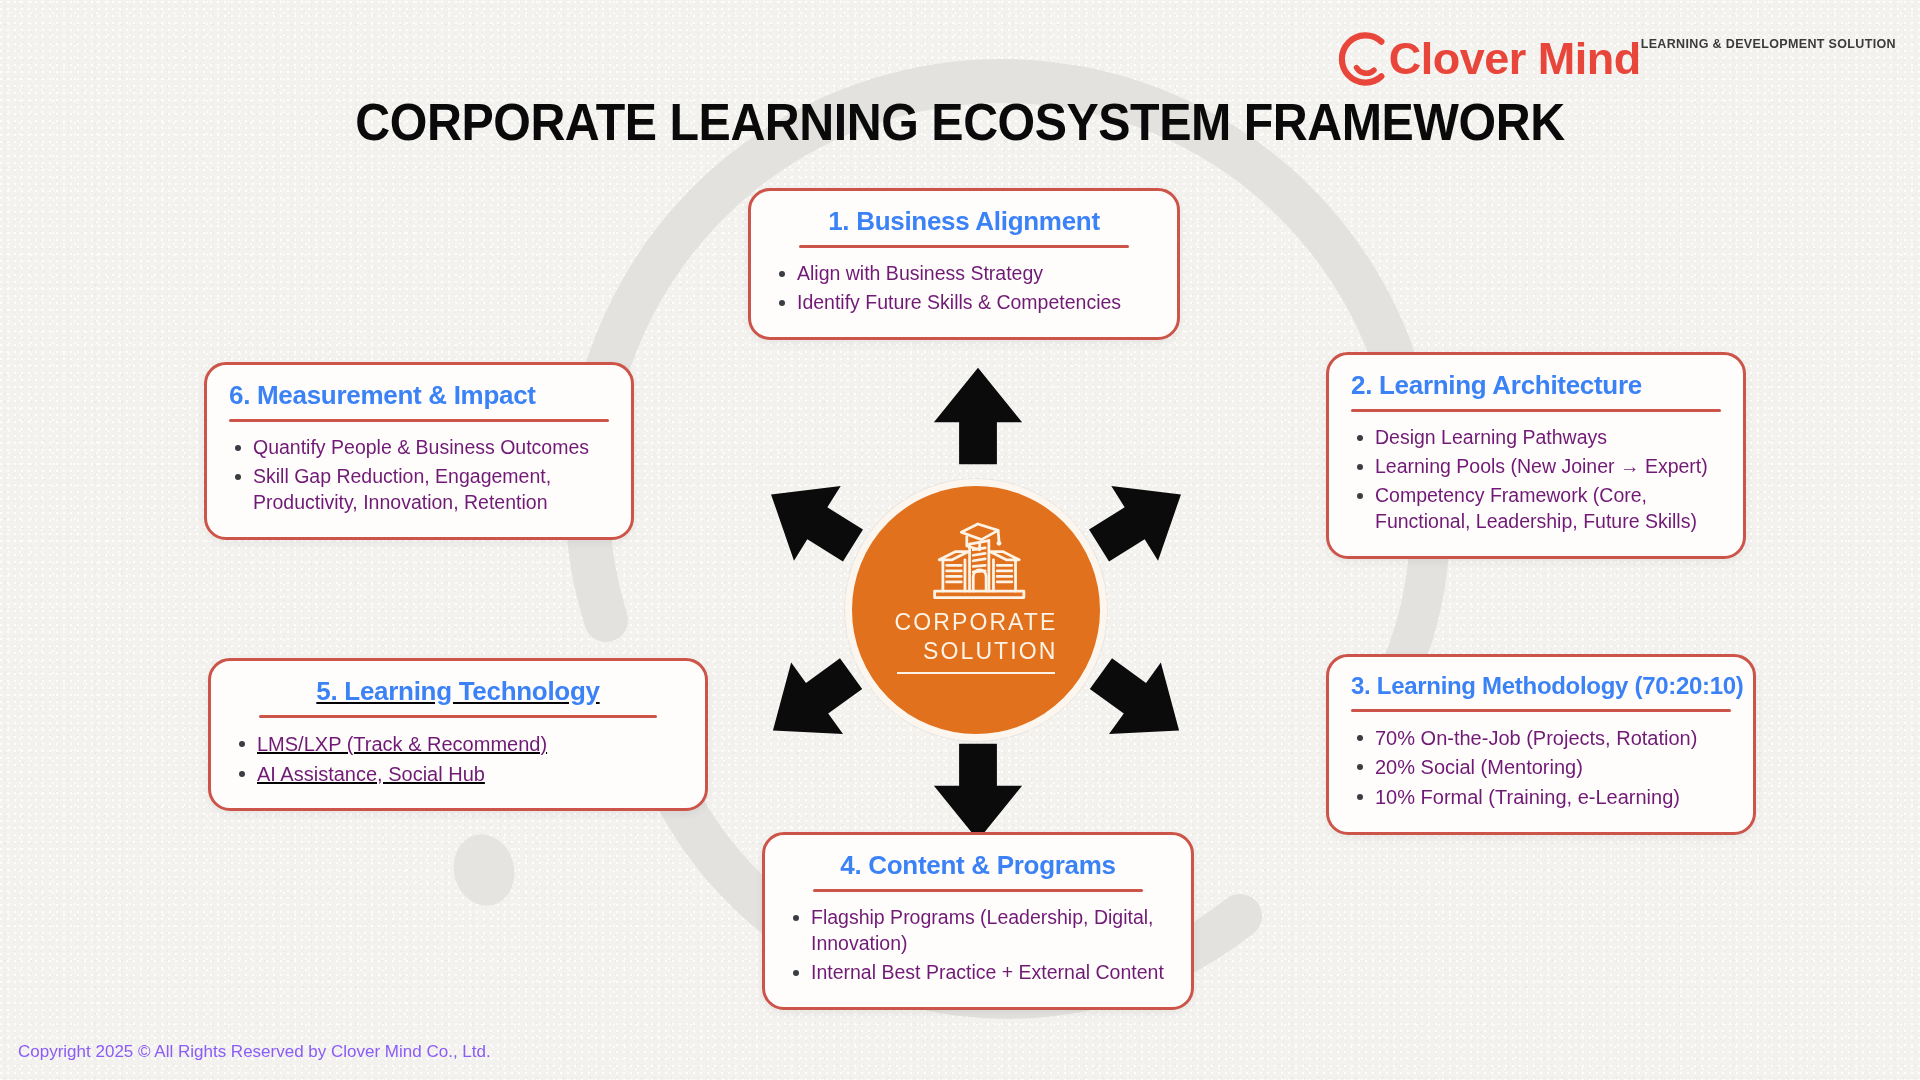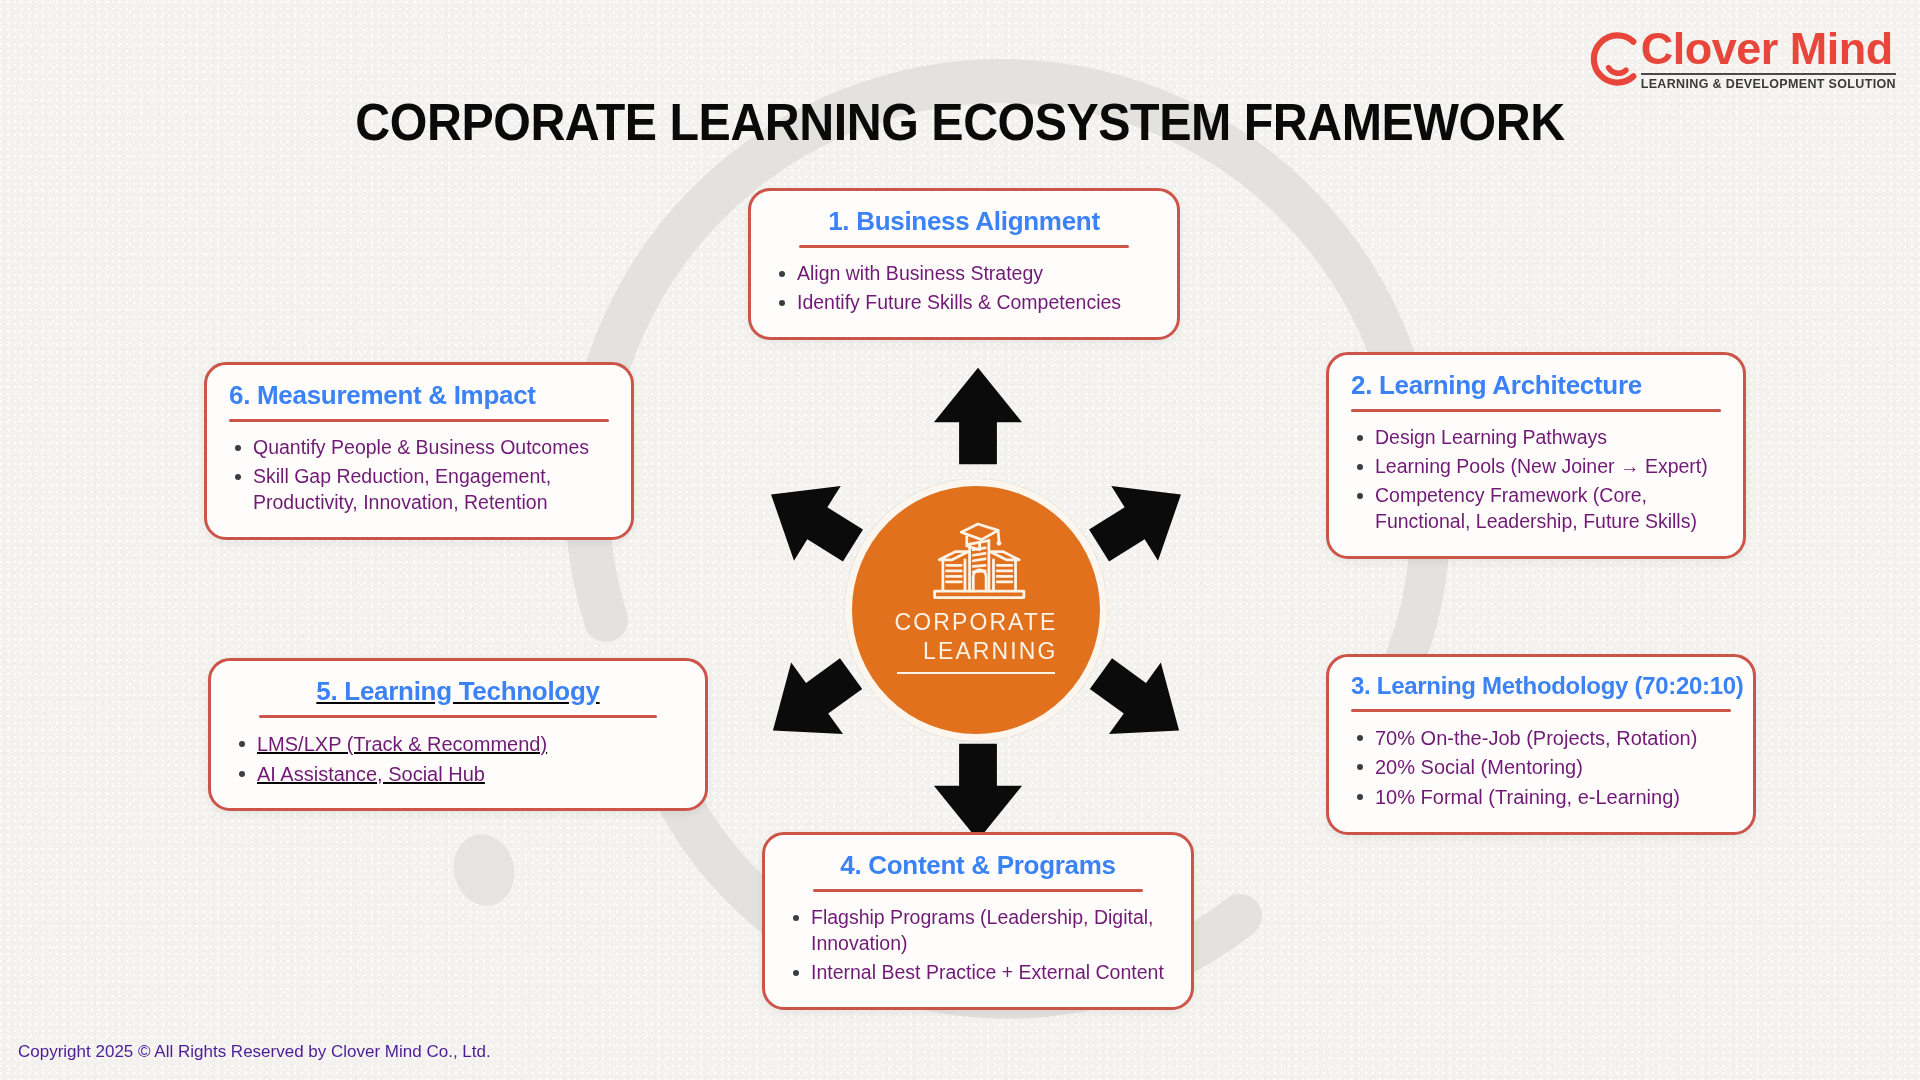--- a/index.html
+++ b/index.html
@@ -52,21 +52,21 @@
   #brand-logo {
     position: absolute;
     right: 24px;
     top: 22px;
     z-index: 7;
     display: flex;
     align-items: center;
     height: 74px;
   }
   #brand-logo .lg-mark { width: 62px; height: 62px; flex: 0 0 62px; margin-right: -6px; }
-  #brand-logo .lg-text { display: flex; flex-direction: column; justify-content: center; }
+  #brand-logo .lg-text { display: flex; flex-direction: row; justify-content: center; }
   #brand-logo .lg-name {
     font-size: 45px;
     font-weight: 700;
     color: #e8463a;
     line-height: .96;
     letter-spacing: -.5px;
   }
   #brand-logo .lg-rule { height: 2px; background: #4a4a4a; margin: 3px 0 2px; }
   #brand-logo .lg-tag {
     font-size: 12.5px;
@@ -173,21 +173,21 @@
   }
 
   #arrows { position: absolute; inset: 0; z-index: 3; pointer-events: none; }
 
   
   #footer-copyright {
     position: absolute;
     left: 18px;
     bottom: 18px;
     font-size: 17px;
-    color: #4c1d95;
+    color: #8b5cf6;
     z-index: 6;
     white-space: nowrap;
   }
 </style>
 </head>
 <body>
 
 <div id="paper-grain"></div>
 
 <svg id="bg-decor" viewBox="0 0 1920 1080" preserveAspectRatio="none">
@@ -254,21 +254,21 @@
         <path d="M57 86 L57 70 a7 7 0 0 1 14 0 L71 86"></path>
 
         <path d="M57 41 L70 39 M57 47 L70 45 M57 53 L70 51 M57 59 L70 58 M57 65 L70 64"></path>
 
         <path d="M28 58 L44 58 M28 64 L44 64 M28 70 L44 70 M28 76 L44 76"></path>
         <path d="M83 58 L99 58 M83 64 L99 64 M83 70 L99 70 M83 76 L99 76"></path>
       </g>
     </svg>
     <div id="hub-label">
       <div>CORPORATE</div>
-      <div>LEARNING</div>
+      <div>SOLUTION</div>
     </div>
     <div id="hub-underline"></div>
   </div>
 </div>
 
 <div class="card" id="card-1">
   <div class="card-title title-center">1. Business Alignment</div>
   <div class="card-rule"></div>
   <ul class="card-list">
     <li>Align with Business Strategy</li>

